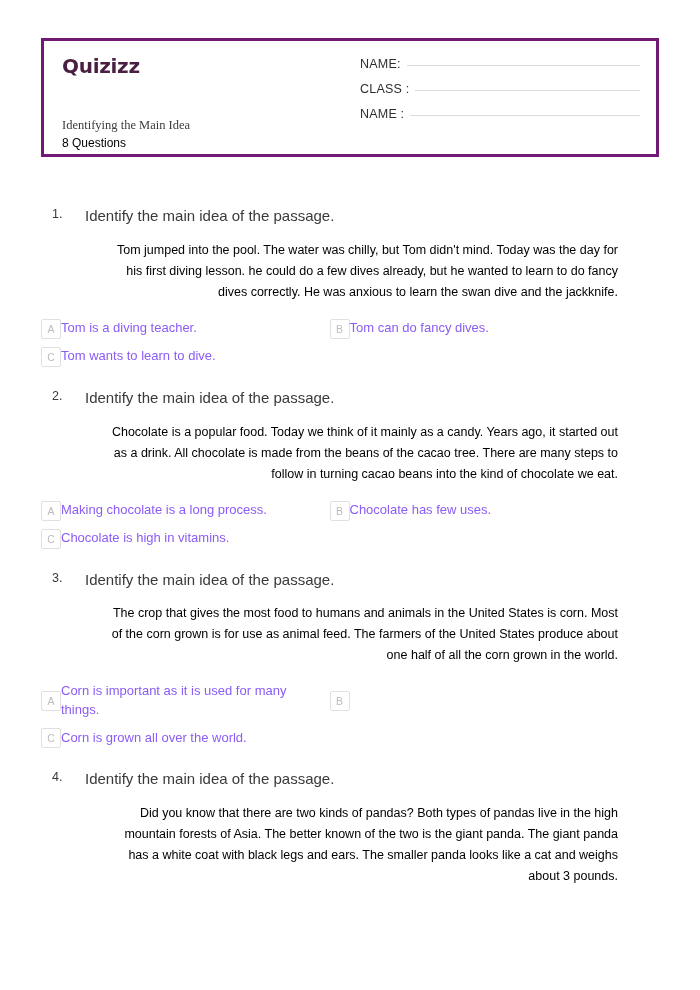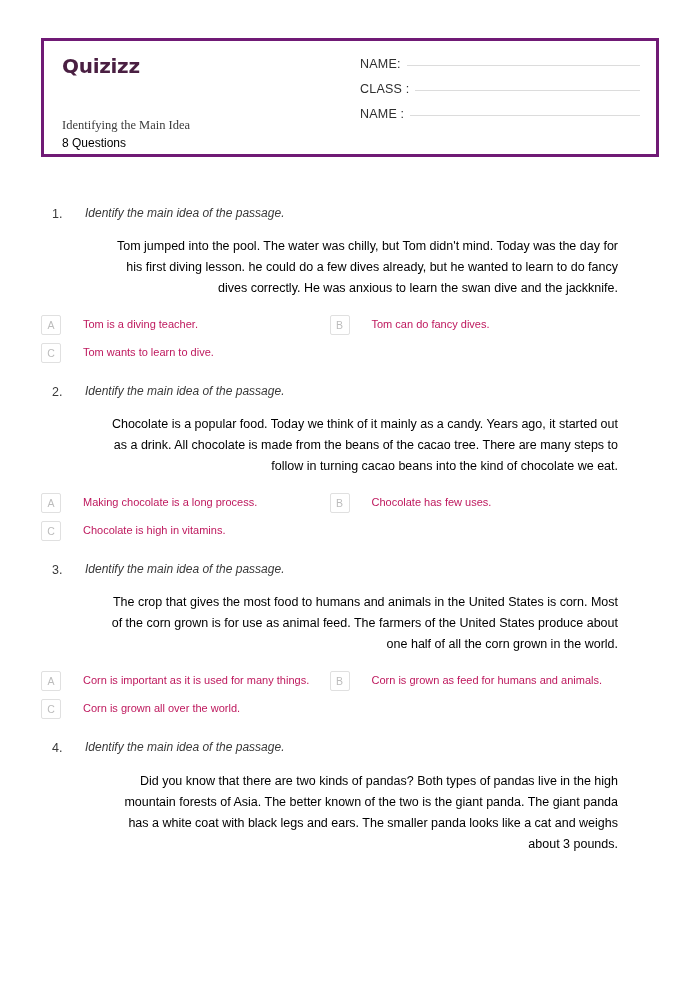--- a/index.html
+++ b/index.html
@@ -119,24 +119,23 @@
 
   .q-num {
     width: 33px;
     flex: 0 0 33px;
     font-size: 12.5px;
     color: #3a3a3a;
     line-height: 1.45;
   }
 
   .q-prompt {
-    font-size: 12px;
+    font-size: 15px;
     color: #3a3a3a;
     line-height: 1.45;
-    font-style: italic;
   }
 
   .q-passage {
     margin: 13px 41px 0 109px;
     font-size: 12.5px;
     line-height: 1.68;
     color: #000000;
     text-align: right;
   }
 
@@ -164,24 +163,23 @@
     border-radius: 2px;
     display: flex;
     align-items: center;
     justify-content: center;
     font-size: 10.5px;
     color: #bcbcbc;
     background: #ffffff;
   }
 
   .opt-text {
-    margin-left: 22px;
-    font-size: 11px;
+    font-size: 13px;
     line-height: 1.45;
-    color: #be185d;
+    color: #8b5cf6;
   }
 
   .q-spacer { height: 16px; }
 </style>
 </head>
 <body>
 
 <div class="page">
 
   <div class="header-box">
@@ -262,21 +260,20 @@
         <span class="q-prompt">Identify the main idea of the passage.</span>
       </div>
       <div class="q-passage">The crop that gives the most food to humans and animals in the United States is corn. Most of the corn grown is for use as animal feed. The farmers of the United States produce about one half of all the corn grown in the world.</div>
       <div class="options">
         <div class="option">
           <span class="opt-box">A</span>
           <span class="opt-text">Corn is important as it is used for many things.</span>
         </div>
         <div class="option">
           <span class="opt-box">B</span>
-          <span class="opt-text">Corn is grown as feed for humans and animals.</span>
         </div>
         <div class="option full">
           <span class="opt-box">C</span>
           <span class="opt-text">Corn is grown all over the world.</span>
         </div>
       </div>
     </div>
 
     <div class="q-spacer"></div>
 

